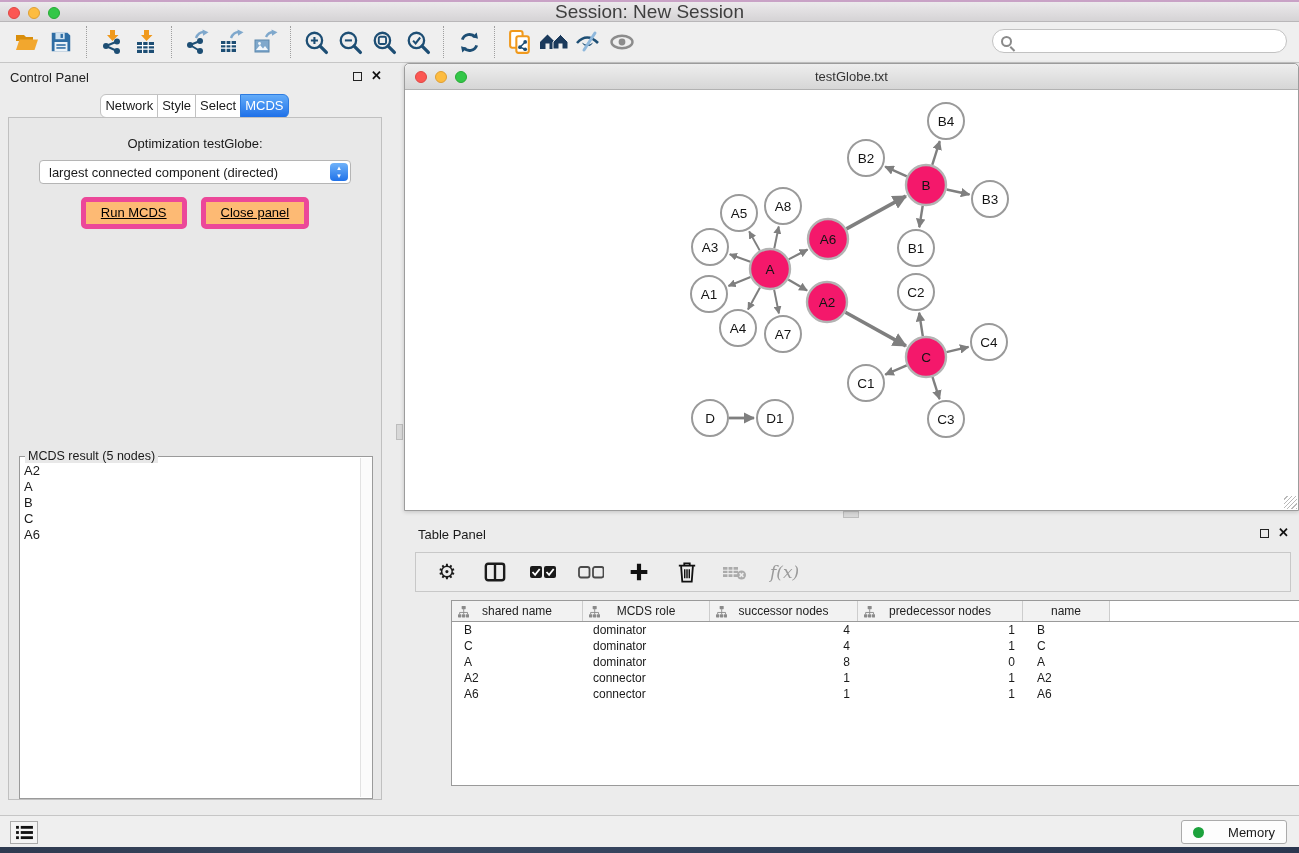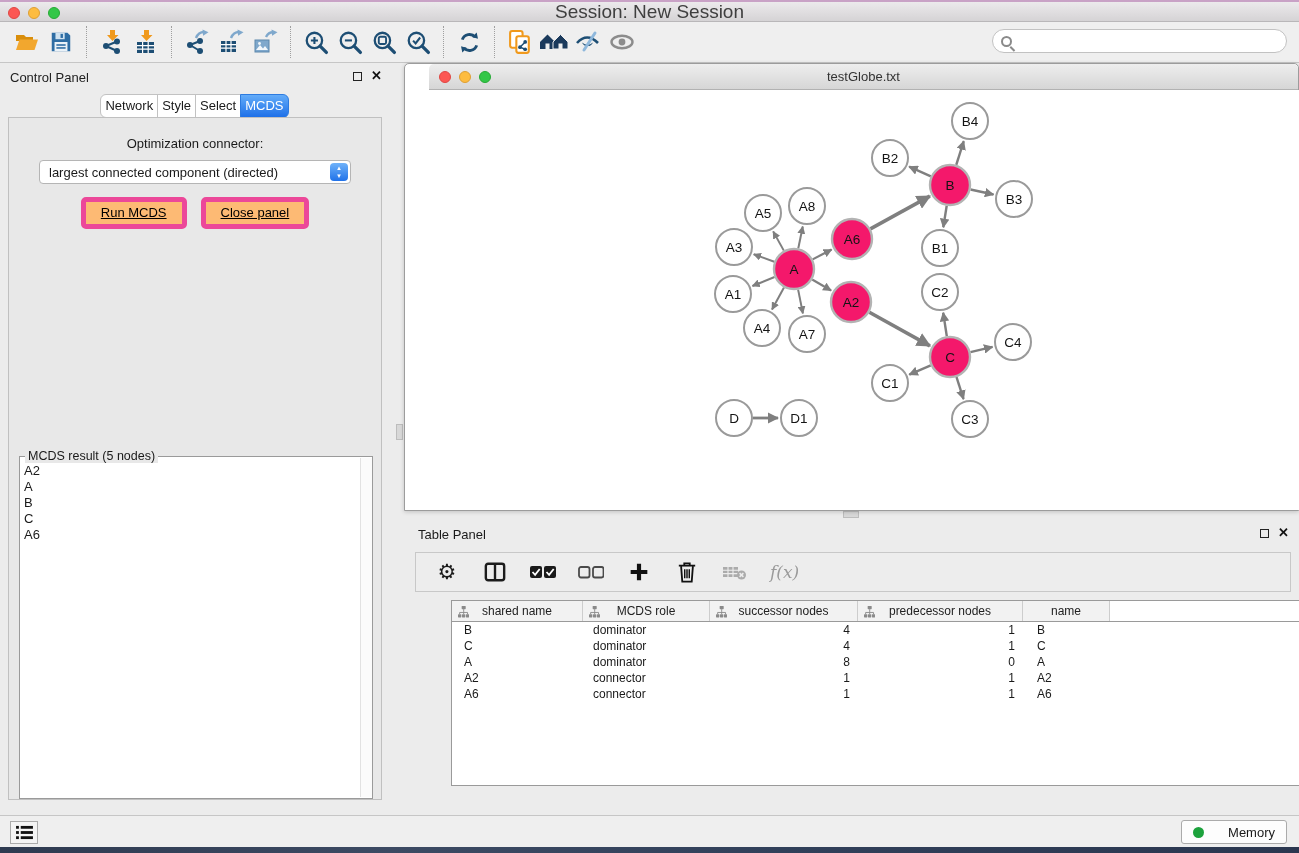--- a/index.html
+++ b/index.html
@@ -63,21 +63,21 @@
     background:#FBFBFB; border-left:1px solid #E2E2E2; }
 
   
   .v-split-handle { position:absolute; left:396px; top:361px; width:7px; height:16px;
     background:#D8D8D8; border:1px solid #BDBDBD; }
   .h-split-handle { position:absolute; left:843px; top:448px; width:16px; height:7px;
     background:#D8D8D8; border:1px solid #BDBDBD; }
 
   
   .net-window { position:absolute; left:404px; top:0; width:895px; height:448px;
-    background:#fff; border:1px solid #9C9C9C; border-radius:5px 5px 0 0; box-shadow:0 1px 4px rgba(0,0,0,.18);padding-left:24px; }
+    background:#fff; border:1px solid #9C9C9C; border-radius:5px 5px 0 0; box-shadow:0 1px 4px rgba(0,0,0,.18); }
   .net-titlebar { height:26px; background:linear-gradient(#EEEEEE,#D6D6D6); border-bottom:1px solid #B2B2B2;
     border-radius:5px 5px 0 0; position:relative; display:flex; align-items:center; }
   .net-titlebar .lights { top:7px; left:10px; }
   .net-title { width:100%; text-align:center; font-size:13px; color:#333; }
   .net-canvas { position:relative; width:893px; height:420px; overflow:hidden; background:#fff; }
   .grip { position:absolute; right:1px; bottom:1px; width:13px; height:13px;
     background:repeating-linear-gradient(135deg,#fff 0 2px,#b9b9b9 2px 3px); }
 
   
   .table-panel { position:absolute; left:404px; top:457px; width:895px; height:295px; }
@@ -280,21 +280,21 @@
       <span class="float-ic"></span>
       <span class="close-ic">✕</span>
     </div>
     <div class="cp-tabs" id="cp-tabs">
         <div class="cp-tab">Network</div>
         <div class="cp-tab">Style</div>
         <div class="cp-tab">Select</div>
         <div class="cp-tab active">MCDS</div>
       </div>
     <div class="cp-content">
-      <div class="opt-label">Optimization connector:</div>
+      <div class="opt-label">Optimization testGlobe:</div>
       <div class="dropdown">
         <span>largest connected component (directed)</span>
         <span class="dd-stepper">
           <span>▴</span>
             <span>▾</span>
         </span>
       </div>
       <div class="cp-buttons">
         <button class="btn">Run MCDS</button>
         <button class="btn">Close panel</button>

